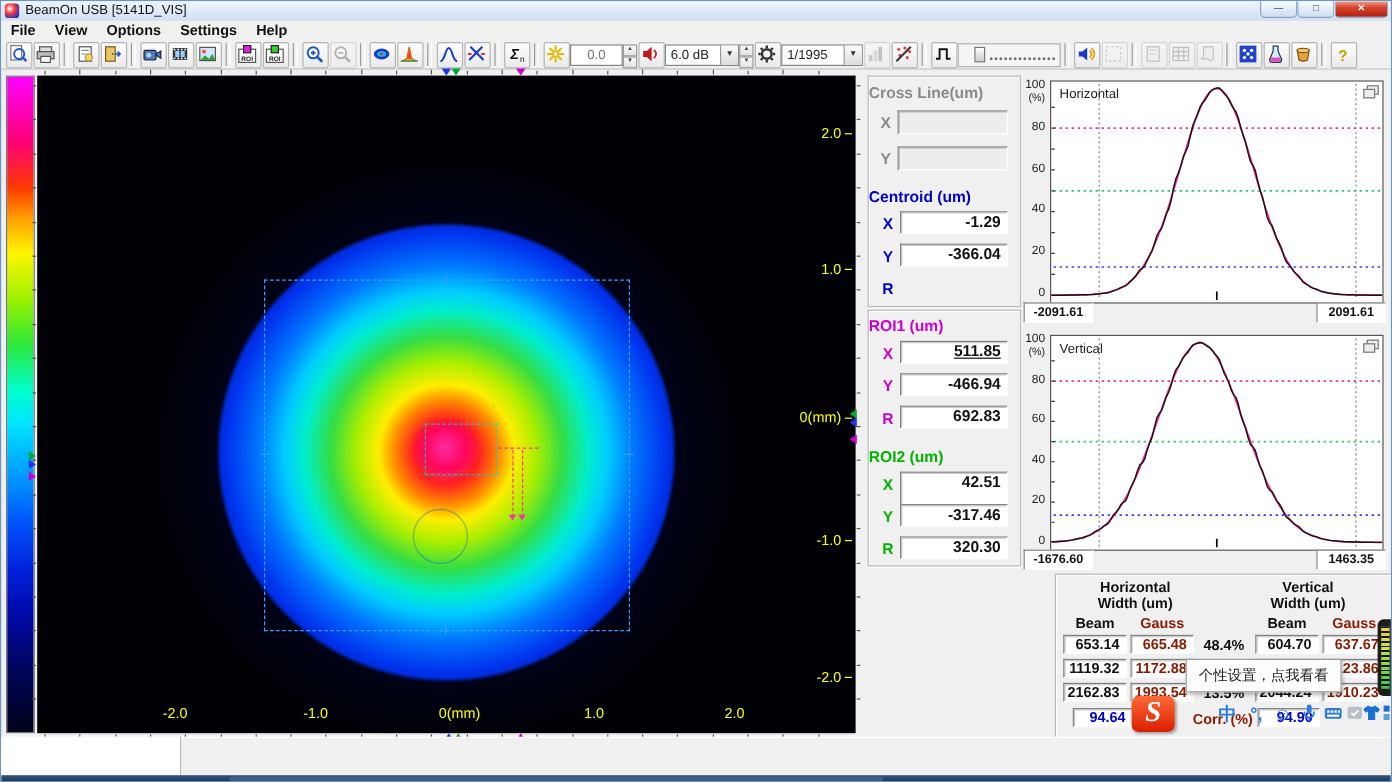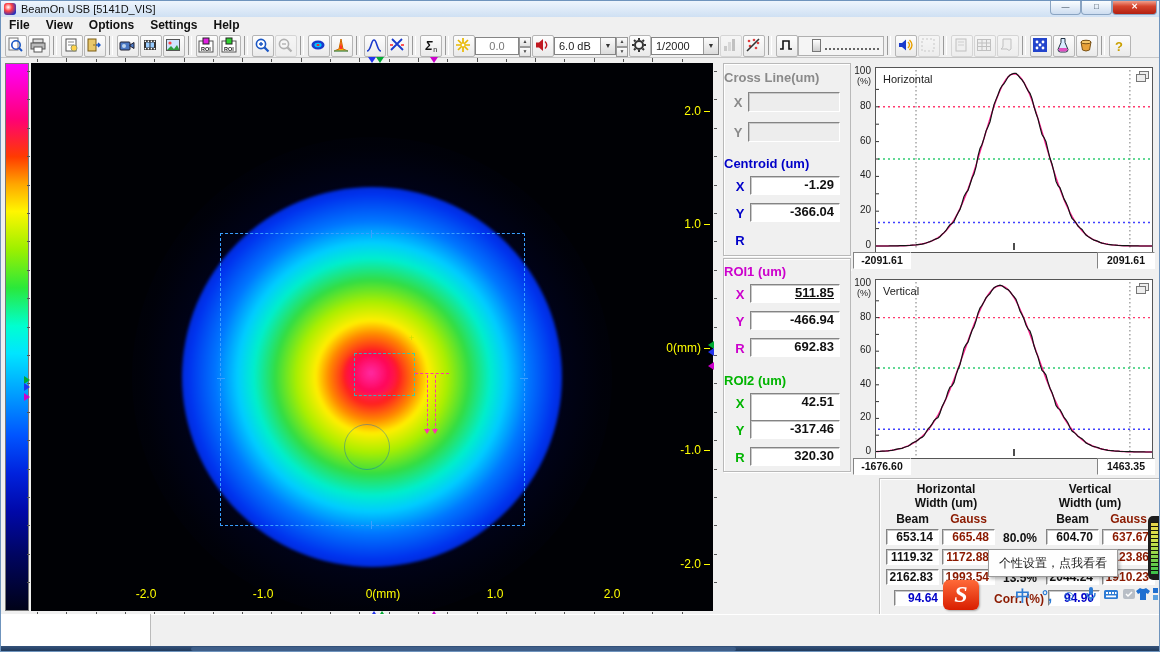--- a/index.html
+++ b/index.html
@@ -194,21 +194,21 @@
           <g stroke="#333" stroke-width="2">
             <line x1="8" y1="1" x2="8" y2="3"></line>
             <line x1="8" y1="13" x2="8" y2="15"></line>
             <line x1="1" y1="8" x2="3" y2="8"></line>
             <line x1="13" y1="8" x2="15" y2="8"></line>
             <line x1="3" y1="3" x2="4.5" y2="4.5"></line>
             <line x1="11.5" y1="11.5" x2="13" y2="13"></line>
             <line x1="13" y1="3" x2="11.5" y2="4.5"></line>
             <line x1="4.5" y1="11.5" x2="3" y2="13"></line>
           </g>
-        </svg></span><span class="tsel" style="width: 62px;"><span>1/2000</span><span class="darr">▼</span></span><span class="tbtn dis"><svg width="16" height="16" viewBox="0 0 16 16">
+        </svg></span><span class="tsel" style="width: 62px;"><span>1/1995</span><span class="darr">▼</span></span><span class="tbtn dis"><svg width="16" height="16" viewBox="0 0 16 16">
           <rect x="2" y="9" width="3" height="5" fill="#9a9a9a"></rect>
           <rect x="6" y="5" width="3" height="9" fill="#bdbdbd"></rect>
           <rect x="10" y="2" width="3" height="12" fill="#8a8a8a"></rect>
         </svg></span><span class="tbtn"><svg width="16" height="16" viewBox="0 0 16 16">
           <g fill="#e04040">
             <circle cx="4" cy="4" r="1.3"></circle>
             <circle cx="9" cy="3" r="1.3"></circle>
             <circle cx="13" cy="6" r="1.3"></circle>
             <circle cx="5" cy="9" r="1.3"></circle>
             <circle cx="11" cy="11" r="1.3"></circle>
@@ -498,21 +498,21 @@
       <div>Vertical</div>
       <div>Width   (um)</div>
     </div>
     <span class="collab" style="left:6px;">Beam</span>
     <span class="collab red" style="left:62px;">Gauss</span>
     <span class="collab" style="left:166px;">Beam</span>
     <span class="collab red" style="left:222px;">Gauss</span>
 
     <div class="val rval" style="left:6px;top:50px;width:53px;">653.14</div>
     <div class="val rval red" style="left:62px;top:50px;width:53px;">665.48</div>
-    <span class="pctlab" style="left:118px;top:52px;">80.0%</span>
+    <span class="pctlab" style="left:118px;top:52px;">48.4%</span>
     <div class="val rval" style="left:166px;top:50px;width:53px;">604.70</div>
     <div class="val rval red" style="left:222px;top:50px;width:53px;">637.67</div>
 
     <div class="val rval" style="left:6px;top:70px;width:53px;">1119.32</div>
     <div class="val rval red" style="left:62px;top:70px;width:53px;">1172.88</div>
     <span class="pctlab" style="left:118px;top:72px;">50.0%</span>
     <div class="val rval" style="left:166px;top:70px;width:53px;"></div>
     <div class="val rval red" style="left:222px;top:70px;width:53px;">1123.86</div>
 
     <div class="val rval" style="left:6px;top:90px;width:53px;">2162.83</div>

